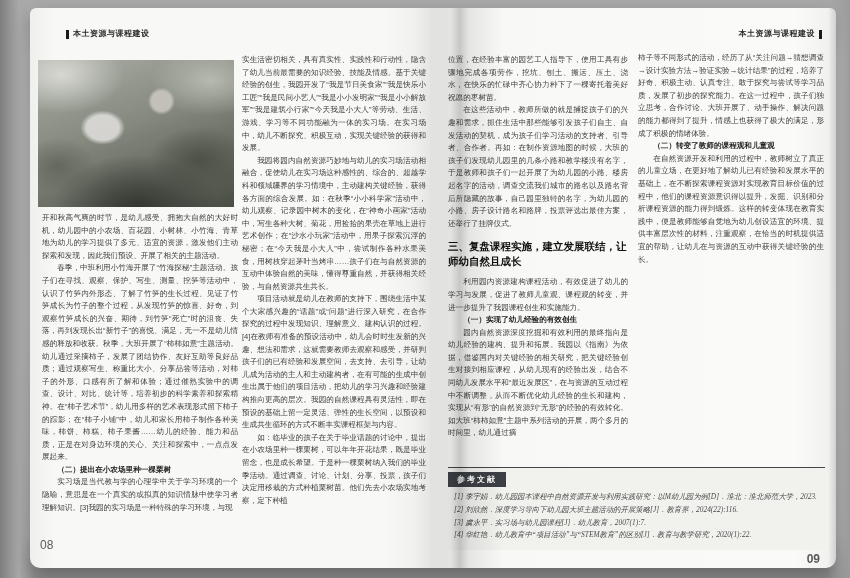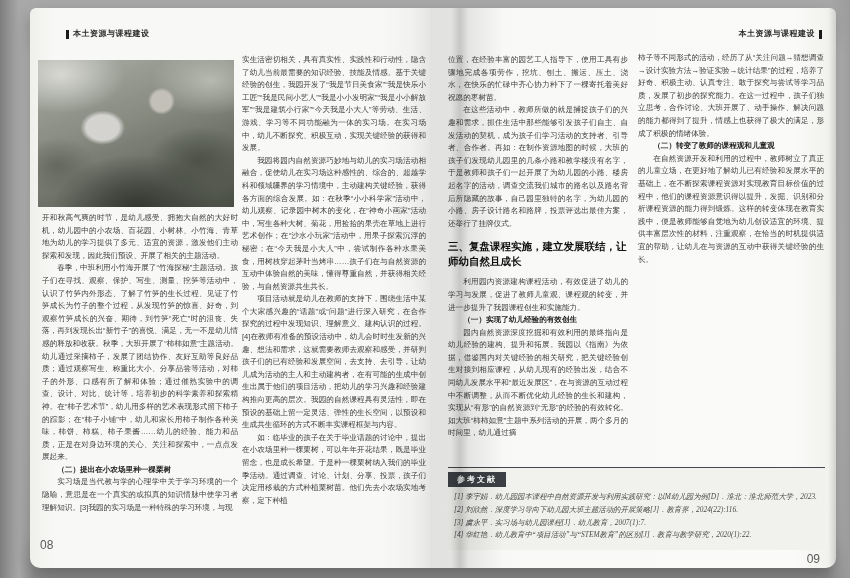--- a/index.html
+++ b/index.html
@@ -47,21 +47,21 @@
   .col p.body{text-indent:2em;}
   .col p.subhead{text-indent:2em;font-weight:bold;color:#1f1f1f;}
   .col p.bighead{font-size:10.5px;line-height:15px;font-weight:bold;color:#101010;
     margin:9px 0 7px;text-indent:0;text-align:left;}
   .lp-col1{left:12px;top:204px;width:196px;height:326px;}
   .lp-col2{left:212px;top:46px;width:184px;height:486px;}
   .rp-col1{left:18px;top:46px;width:180px;height:408px;}
   .rp-col2{left:208px;top:44px;width:186px;height:412px;}
   .pagenum{position:absolute;font-size:12px;color:#5a5a5a;}
   .pn-left{left:10px;top:530px;}
-  .pn-right{right:16px;top:544px;}
+  .pn-right{right:16px;top:544px;font-weight:bold;}
   .refs{position:absolute;left:18px;top:459px;width:377px;height:82px;
     border-top:1.5px solid #43464a;background:#f1f1ee;}
   .refs-label{display:inline-block;background:#3c4044;color:#fff;font-size:8px;
     font-weight:bold;letter-spacing:2px;padding:3px 9px 3px;line-height:9px;}
   .refs-items{margin-top:5px;padding:0 6px;}
   .refs-items p{margin:0 0 3.2px;font-size:7.4px;line-height:9.6px;color:#4a4a4a;
     font-family:"Liberation Serif","DejaVu Serif",serif;font-style:italic;}
 </style>
 </head>
 <body>

